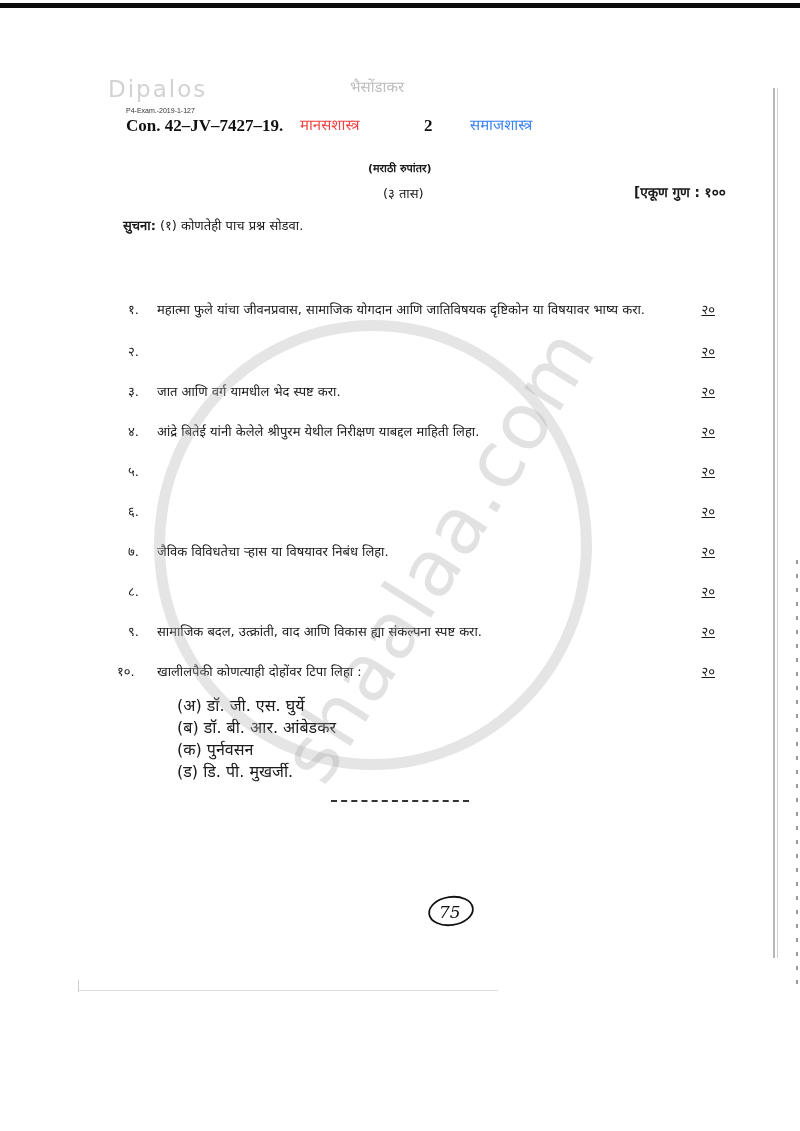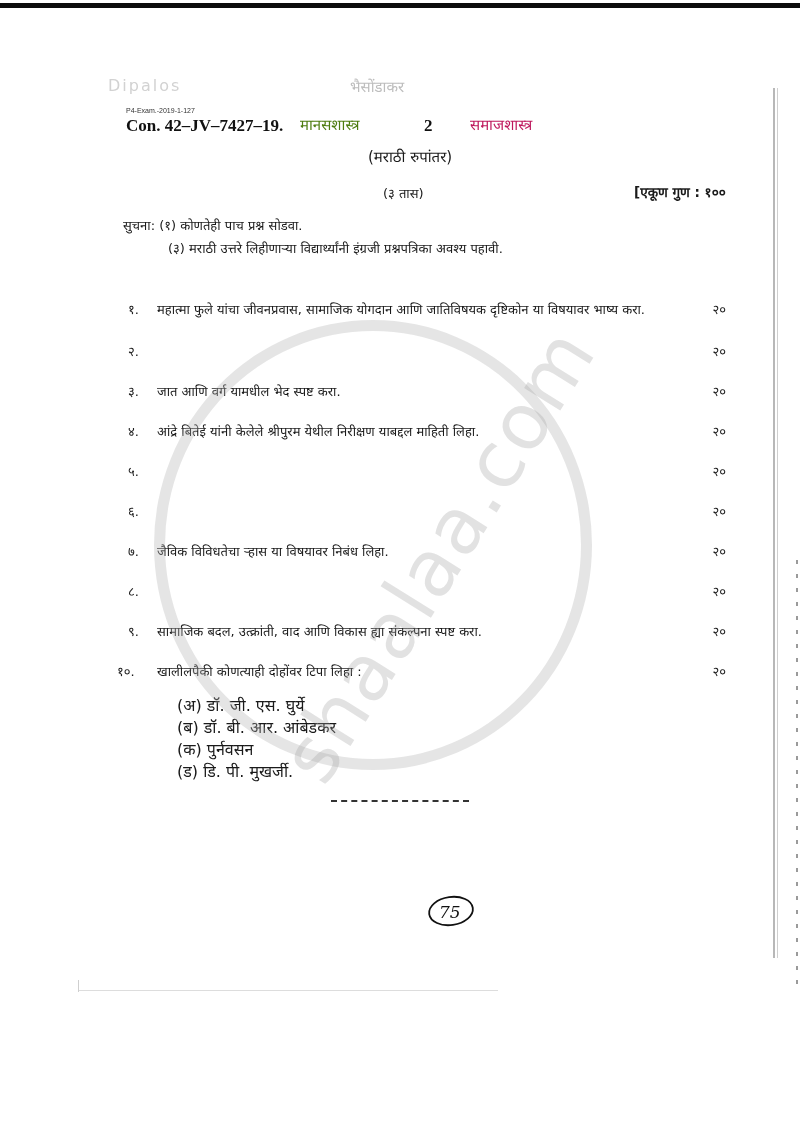--- a/index.html
+++ b/index.html
@@ -9,46 +9,46 @@
     font-family: "DejaVu Sans", "Liberation Sans", sans-serif;
     color: #1a1a1a;
   }
   .top-rule { position: absolute; left: 0; top: 3px; width: 800px; height: 5px; background: #0c0c0c; }
   .right-rule { position: absolute; left: 773px; top: 88px; width: 2px; height: 870px; background: #b8b8b8; }
   .right-rule2 { position: absolute; left: 777px; top: 88px; width: 1px; height: 870px; background: #cfcfcf; }
   .right-dots { position: absolute; left: 796px; top: 560px; width: 2px; height: 430px;
     background: repeating-linear-gradient(to bottom, #9a9a9a 0 4px, transparent 4px 14px); }
 
   .scribble { position: absolute; color: #c9c9c9; font-size: 15px; white-space: nowrap; }
-  .sc1 { left: 108px; top: 76px; font-size: 16px; color: #d2d2d2; letter-spacing: 2px; }
+  .sc1 { left: 108px; top: 76px; font-size: 23px; color: #d2d2d2; letter-spacing: 2px; }
   .sc2 { left: 330px; top: 76px; color: #bdbdbd; margin-left: 20px; }
-  .sc3 { left: 300px; top: 114px; color: #4d7c0f; }
-  .sc4 { left: 470px; top: 114px; color: #be185d; }
+  .sc3 { left: 300px; top: 114px; color: #ef4444; }
+  .sc4 { left: 470px; top: 114px; color: #3b82f6; }
 
   .exam-code { position: absolute; left: 126px; top: 107px; font-size: 7px; color: #333;
     font-family: "Liberation Sans", sans-serif; }
   .con-number { position: absolute; left: 126px; top: 116px; font-size: 17px; font-weight: bold;
     font-family: "Liberation Serif", serif; color: #111; }
   .page-number { position: absolute; left: 424px; top: 116px; font-size: 17px; font-weight: bold;
     font-family: "Liberation Serif", serif; color: #111; }
 
-  .subtitle { position: absolute; left: 368px; top: 146px; font-size: 15px; font-weight: normal; }
+  .subtitle { position: absolute; left: 368px; top: 160px; font-size: 11px; font-weight: bold; }
   .duration { position: absolute; left: 383px; top: 184px; font-size: 13px; }
   .total-marks { position: absolute; left: 634px; top: 183px; font-size: 13.5px; font-weight: bold; }
 
   .instructions { position: absolute; left: 123px; top: 214px; font-size: 13px; line-height: 23px; }
-  .instr-label { font-weight: normal; }
+  .instr-label { font-weight: bold; }
   .instr-row { white-space: nowrap; }
   .instr-indent { display: inline-block; width: 45px; }
 
   .q-list { position: absolute; left: 125px; top: 300px; width: 610px; }
   .q-row { position: absolute; left: 0; width: 610px; height: 22px; font-size: 13px; white-space: nowrap; }
   .q-num { position: absolute; left: 3px; top: 0; }
   .q-text { position: absolute; left: 32px; top: 0; text-align: center; }
-  .q-marks { position: absolute; right: 9px; top: 0; }
+  .q-marks { position: absolute; right: 20px; top: 0; text-decoration: underline; }
 
   .sub-list { position: absolute; left: 177px; top: 695px; font-size: 16px; line-height: 22px; }
 
   .end-rule { position: absolute; left: 331px; top: 800px; width: 138px; height: 0;
     border-top: 2px dashed #333; }
 
   .handmark { position: absolute; left: 425px; top: 894px; width: 52px; height: 34px; }
 
   .watermark { position: absolute; left: 150px; top: 320px; width: 450px; height: 470px; pointer-events: none; }
   .wm-circle { position: absolute; left: 4px; top: 0; width: 438px; height: 450px;
@@ -77,23 +77,20 @@
 <div class="page-number">2</div>
 
 <div class="subtitle">(मराठी रुपांतर)</div>
 <div class="duration">(३ तास)</div>
 <div class="total-marks">[एकूण गुण : १००</div>
 
 <div class="instructions">
   <div class="instr-row">
     <span class="instr-label">सुचना:</span>
     <span>(१) कोणतेही पाच प्रश्न सोडवा.</span>
-  </div>
-  <div class="instr-row">
-    <span class="instr-indent"></span><span>(३) मराठी उत्तरे लिहीणाऱ्या विद्यार्थ्यांनी इंग्रजी प्रश्नपत्रिका अवश्य पहावी.</span>
   </div>
 </div>
 
 <div class="q-list">
   <div class="q-row" style="top:0px">
     <span class="q-num">१.</span>
     <span class="q-text">महात्मा फुले यांचा जीवनप्रवास, सामाजिक योगदान आणि जातिविषयक दृष्टिकोन या विषयावर भाष्य करा.</span>
     <span class="q-marks">२०</span>
   </div>
   <div class="q-row" style="top:42px">

